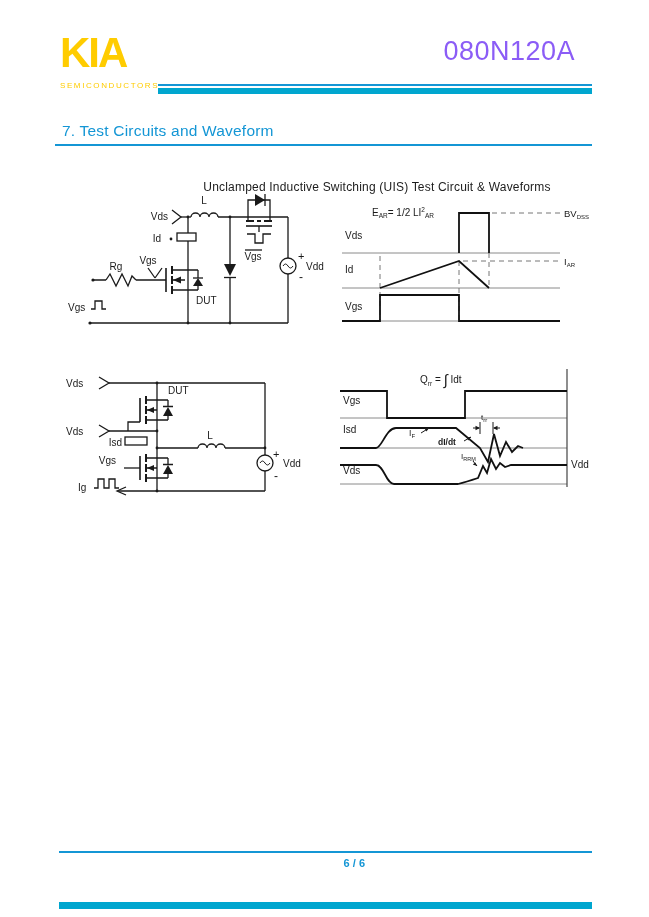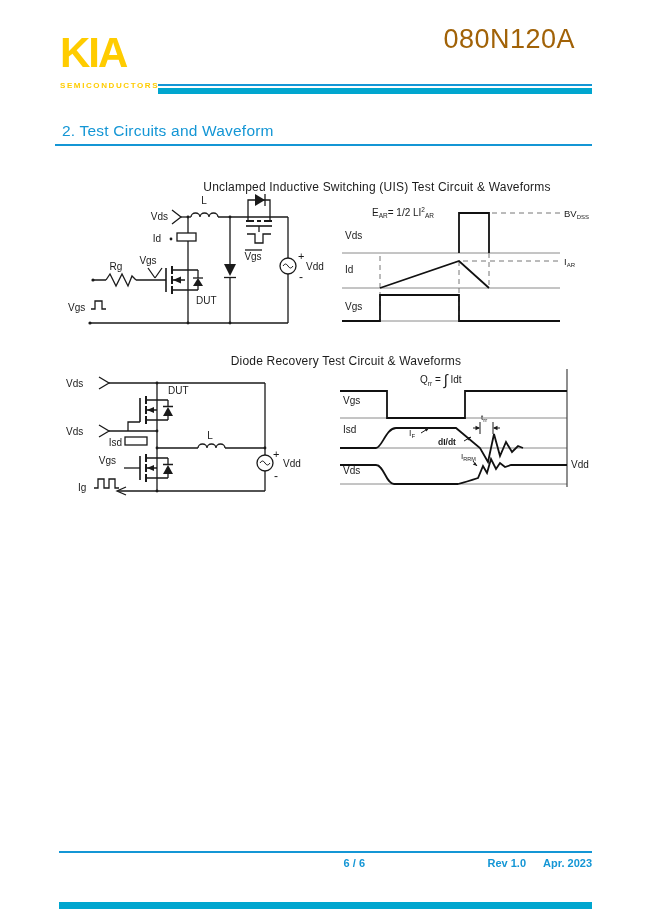--- a/index.html
+++ b/index.html
@@ -1,23 +1,23 @@
 <!DOCTYPE html>
 <html><head>
 <meta charset="utf-8">
 <style>
   html,body{margin:0;padding:0;}
   body{width:649px;height:917px;background:#ffffff;font-family:"Liberation Sans",sans-serif;position:relative;overflow:hidden;}
   .page{position:absolute;left:0;top:0;width:536px;height:917px;background:#fff;padding-left:21px;}
   .abs{position:absolute;}
   
   .logo{left:60px;top:32px;color:#ffcc00;font-size:42px;font-weight:bold;letter-spacing:-2px;line-height:42px;}
-  .logo-sub{left:60px;top:81px;color:#ffcc00;font-size:8px;font-weight:bold;letter-spacing:1.6px;}
+  .logo-sub{left:60px;top:81px;color:#ffcc00;font-size:8px;font-weight:normal;letter-spacing:1.6px;}
   .hdr-sub{left:160px;top:37px;color:#1496d5;font-size:13px;font-weight:bold;line-height:17px;}
-  .part-no{left:330px;top:24px;width:245px;text-align:right;color:#a16207;font-size:27px;letter-spacing:0.5px;}
+  .part-no{left:330px;top:36px;width:245px;text-align:right;color:#8b5cf6;font-size:27px;letter-spacing:0.5px;}
   .hdr-line{left:158px;top:84px;width:434px;height:2px;background:#1496d5;}
   .hdr-bar{left:158px;top:88px;width:434px;height:6px;background:#00a6cf;}
   
   .sec-title{left:62px;top:122px;color:#1496d5;font-size:15.5px;letter-spacing:0.2px;}
   .sec-underline{left:55px;top:144px;width:537px;height:2px;background:#1496d5;}
   .fig-title{color:#1c1c1c;font-size:12px;letter-spacing:0.2px;text-align:center;}
   .fig-title.uis{left:157px;top:180px;width:440px;}
   .fig-title.diode{left:126px;top:354px;width:440px;}
   
   .ft-line{left:59px;top:851px;width:533px;height:2px;background:#1496d5;}
@@ -35,25 +35,24 @@
 <body>
 
 <div class="page">
 
   <div class="abs logo">KIA</div>
   <div class="abs logo-sub">SEMICONDUCTORS</div>
   <div class="abs part-no">080N120A</div>
   <div class="abs hdr-line"></div>
   <div class="abs hdr-bar"></div>
 
-  <div class="abs sec-title">2. Test Circuits and Waveform</div>
+  <div class="abs sec-title">7. Test Circuits and Waveform</div>
   <div class="abs sec-underline"></div>
 
   <div class="abs fig-title uis">Unclamped Inductive Switching (UIS) Test Circuit &amp; Waveforms</div>
-  <div class="abs fig-title diode">Diode Recovery Test Circuit &amp; Waveforms</div>
 
   <svg style="left:58px;top:190px;" width="272" height="152" viewBox="0 0 272 152">
     <g stroke="#1a1a1a" stroke-width="1.3" fill="none">
       <path d="M114,20 L123,27 L114,34"></path>
       <path d="M123,27 H133"></path>
         <path d="M160,27 H230"></path>
       <path d="M133,27 a4.5,4 0 0 1 9,0 a4.5,4 0 0 1 9,0 a4.5,4 0 0 1 9,0"></path>
       <path d="M130,27 V133"></path>
       <rect x="119" y="43" width="19" height="8" fill="#ffffff"></rect>
       <path d="M108,78 V102" stroke-width="1.6"></path>
@@ -215,19 +214,15 @@
     <text class="wlbl" x="13" y="108">Vds</text>
     <text x="79" y="70" font-size="8.5"><tspan>I</tspan><tspan dy="2" font-size="6">F</tspan></text>
     <text x="108" y="79" font-size="8.5" font-weight="bold">dI/dt</text>
     <text x="151" y="54" font-size="8"><tspan>t</tspan><tspan dy="2" font-size="6">rr</tspan></text>
     <text x="131" y="93" font-size="8"><tspan>I</tspan><tspan dy="2" font-size="5.5">RRM</tspan></text>
     <text x="241" y="102" font-size="10">Vdd</text>
   </svg>
 
   <div class="abs ft-line"></div>
   <div class="abs ft-page">6 / 6</div>
-  <div class="abs ft-rev">
-    <span>Rev 1.0</span>
-    <span class="gap">Apr. 2023</span>
-  </div>
   <div class="abs ft-bar"></div>
 
 </div>
 
 </body></html>

